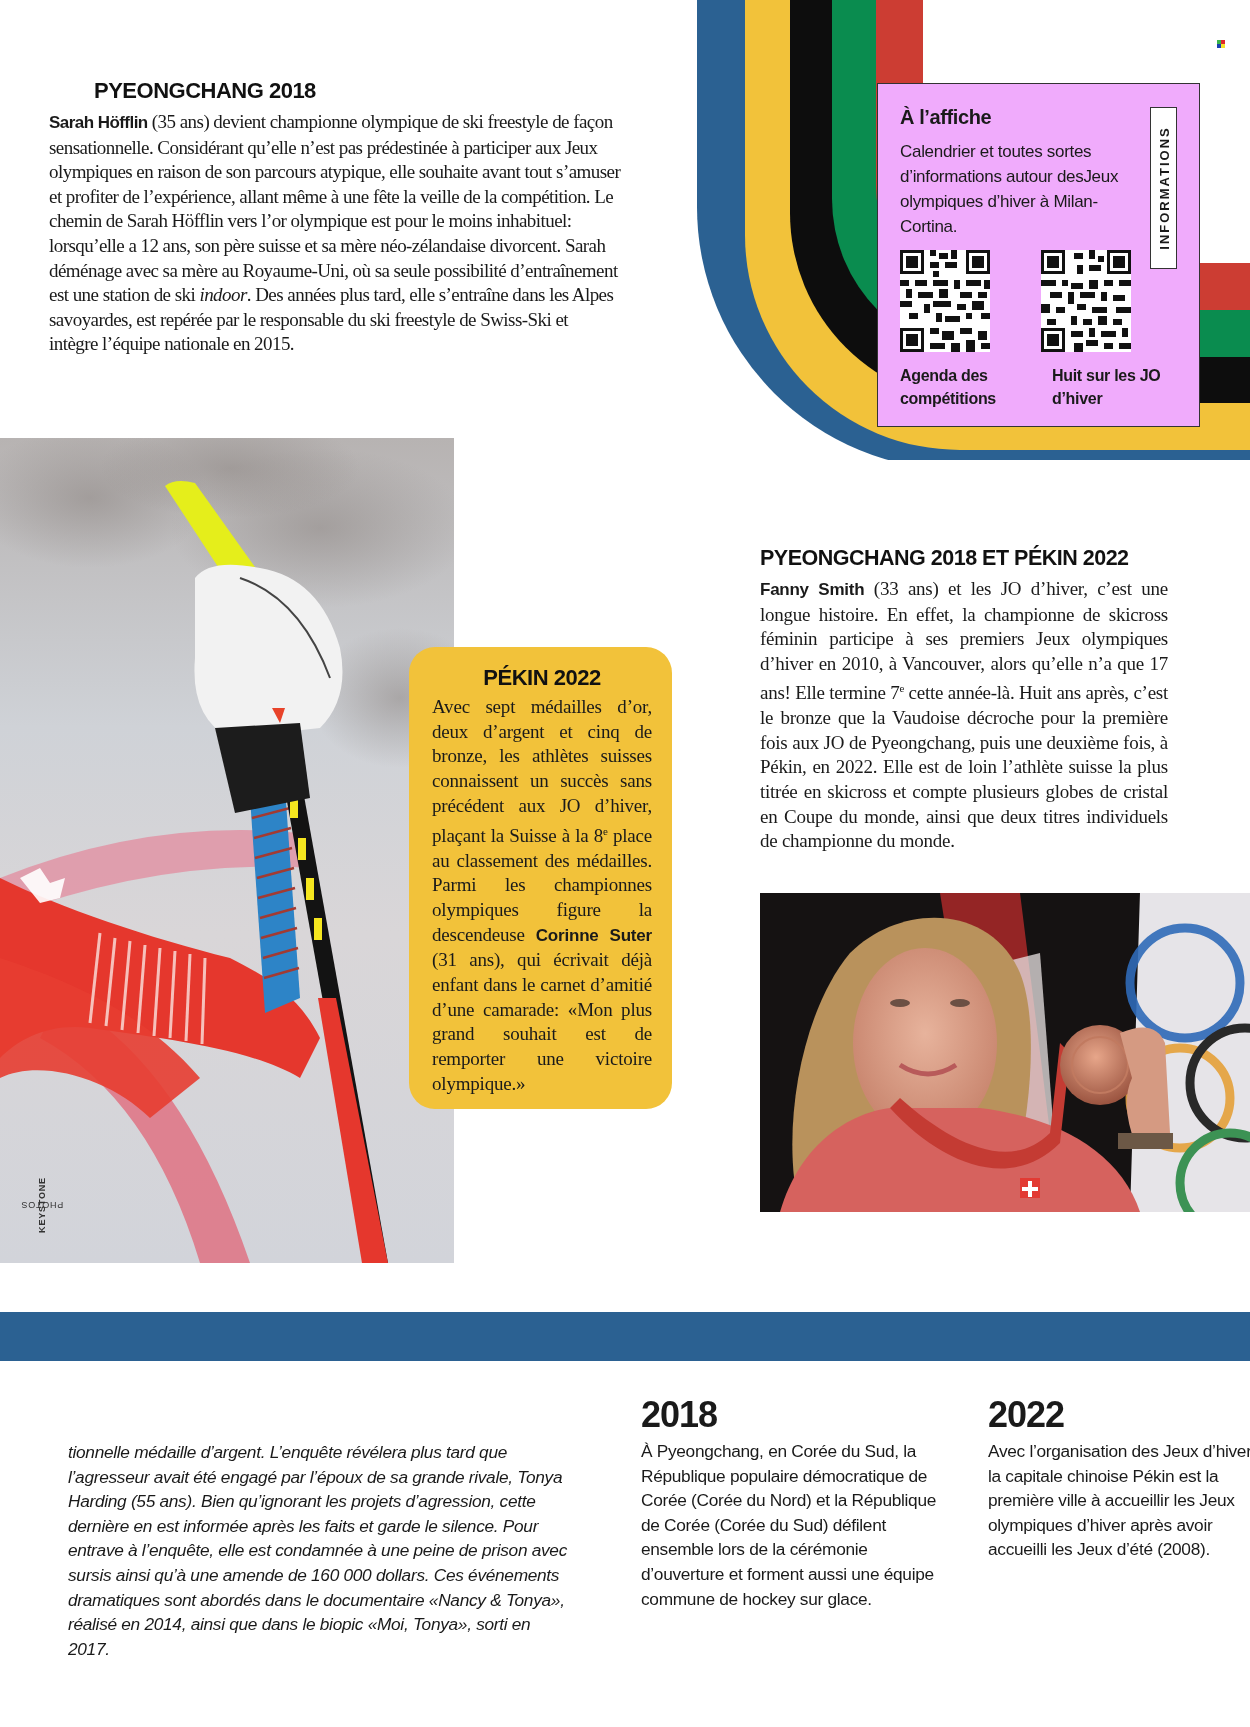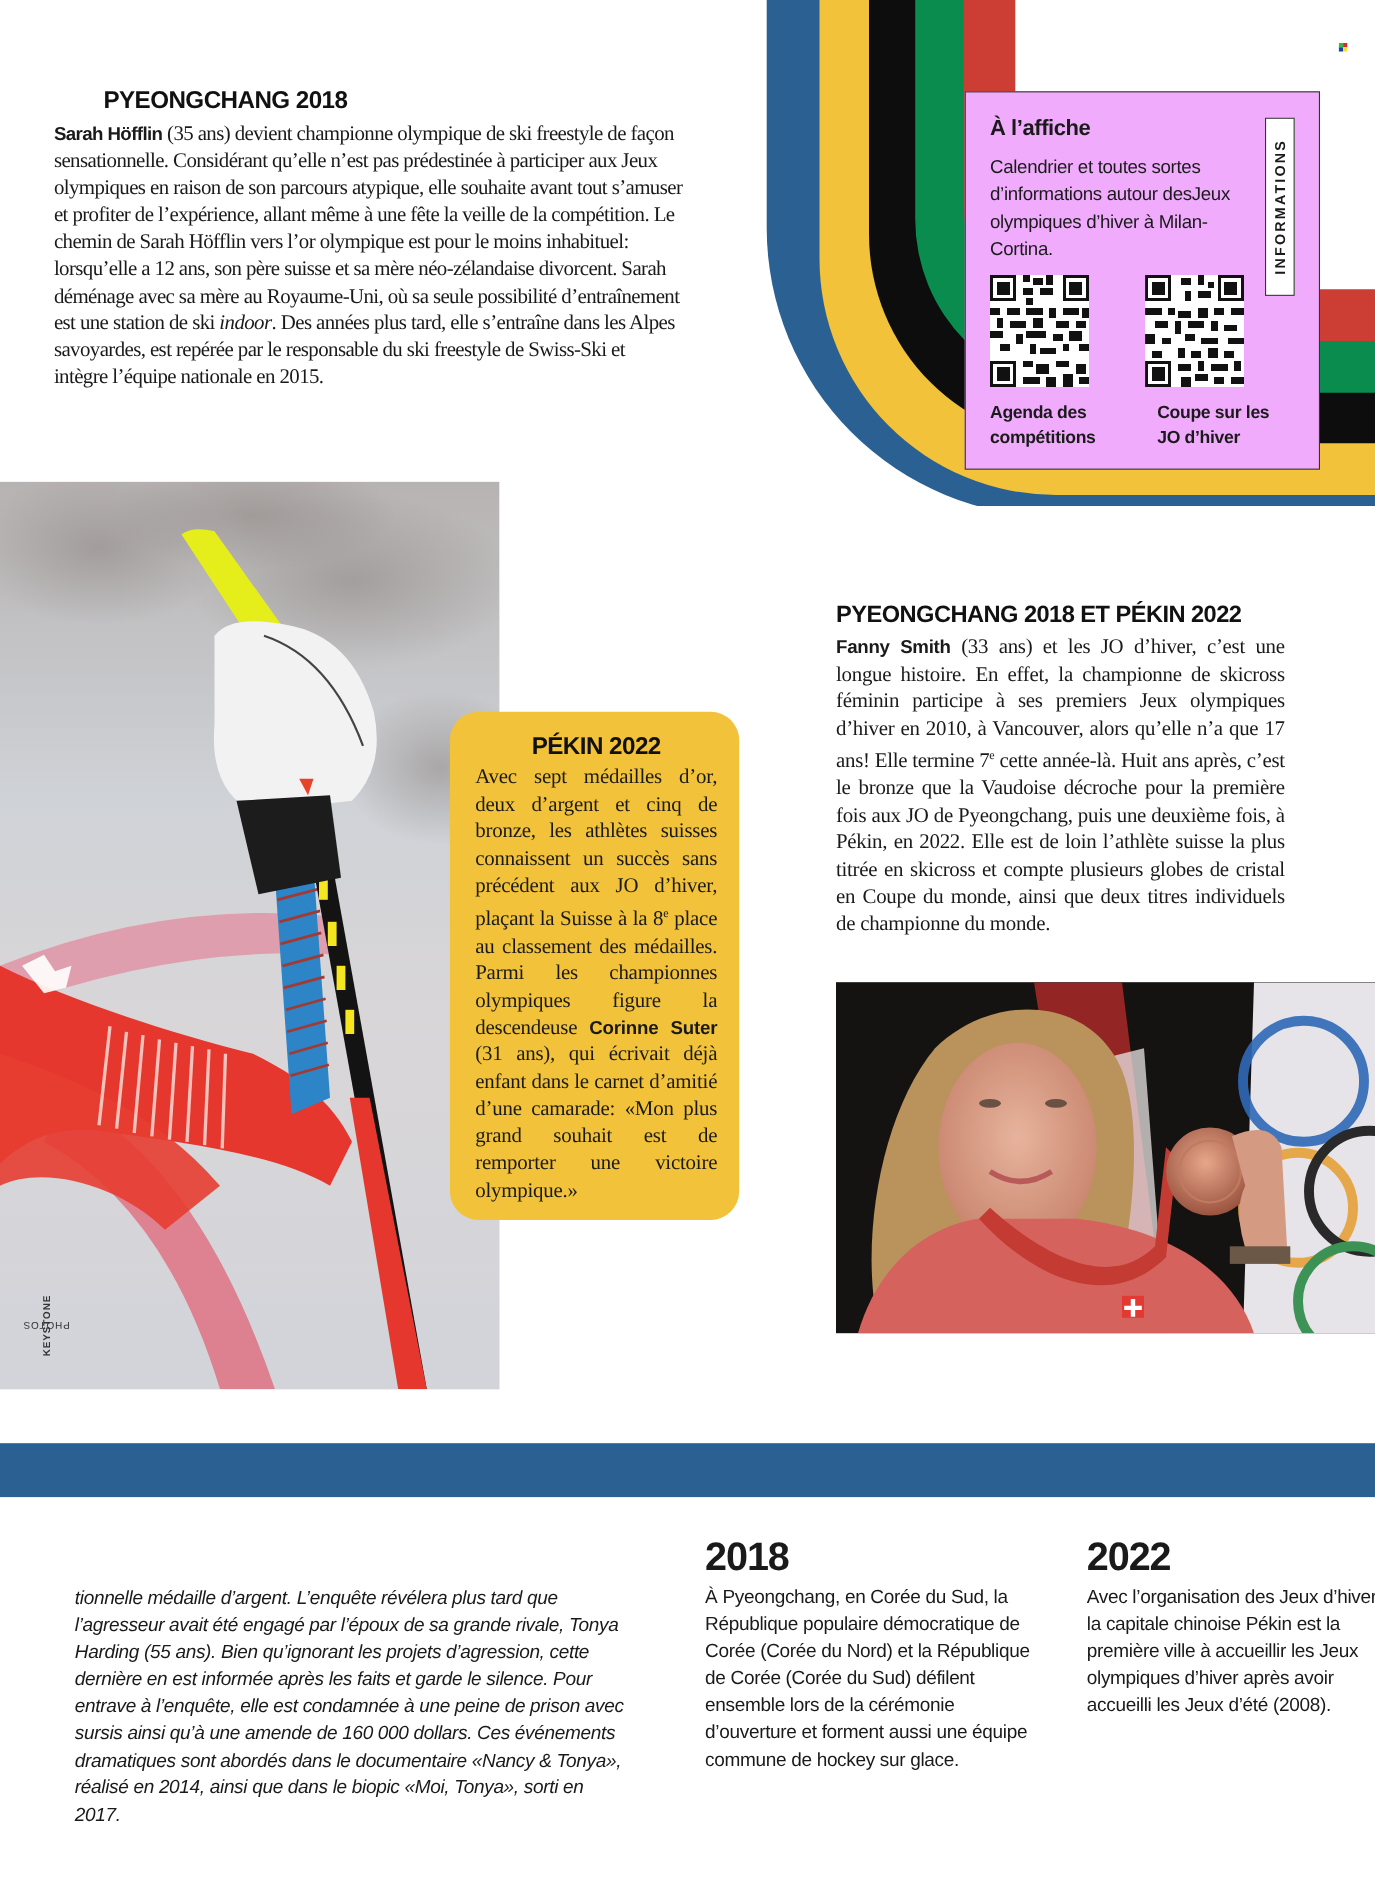--- a/index.html
+++ b/index.html
@@ -188,21 +188,21 @@
           <rect x="20" y="27" width="5" height="2"></rect>
           <rect x="27" y="26" width="2" height="3"></rect>
         <rect x="11" y="31" width="3" height="3"></rect>
           <rect x="15" y="30" width="4" height="2"></rect>
           <rect x="21" y="31" width="3" height="2"></rect>
           <rect x="26" y="31" width="4" height="2"></rect>
       </g>
     </svg>
   </div>
   <div class="qr-label" style="left:22px; top:280px;">Agenda des compétitions</div>
-  <div class="qr-label" style="left:174px; top:280px;">Coupe sur les JO d’hiver</div>
+  <div class="qr-label" style="left:174px; top:280px;">Huit sur les JO d’hiver</div>
 </div>
 
 <div class="abs" id="info-tab">
   <span>INFORMATIONS</span>
 </div>
 
 <div class="abs" id="photo-ski">
   <svg width="454" height="825" viewBox="0 0 454 825">
     <defs>
       <linearGradient id="bgski" x1="0" y1="0" x2="0" y2="1">

